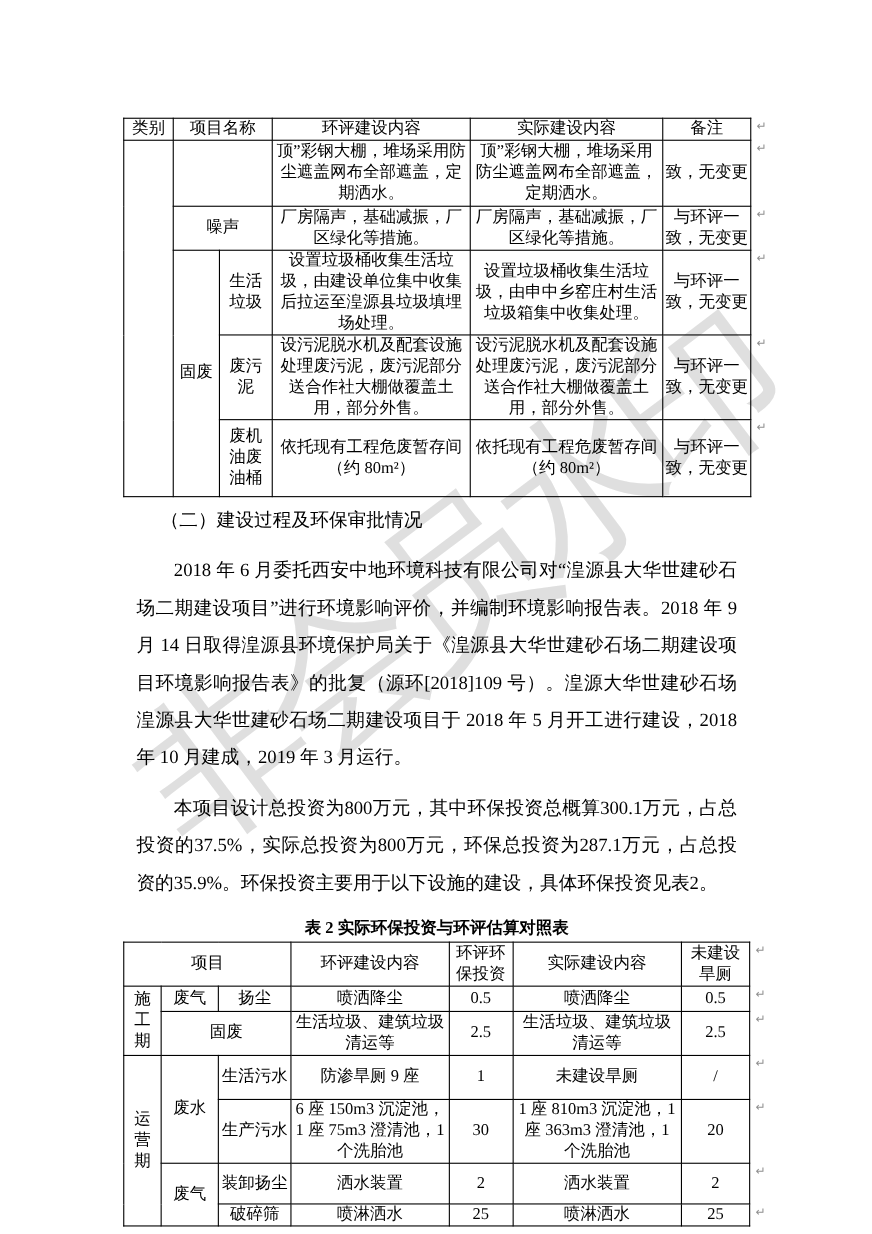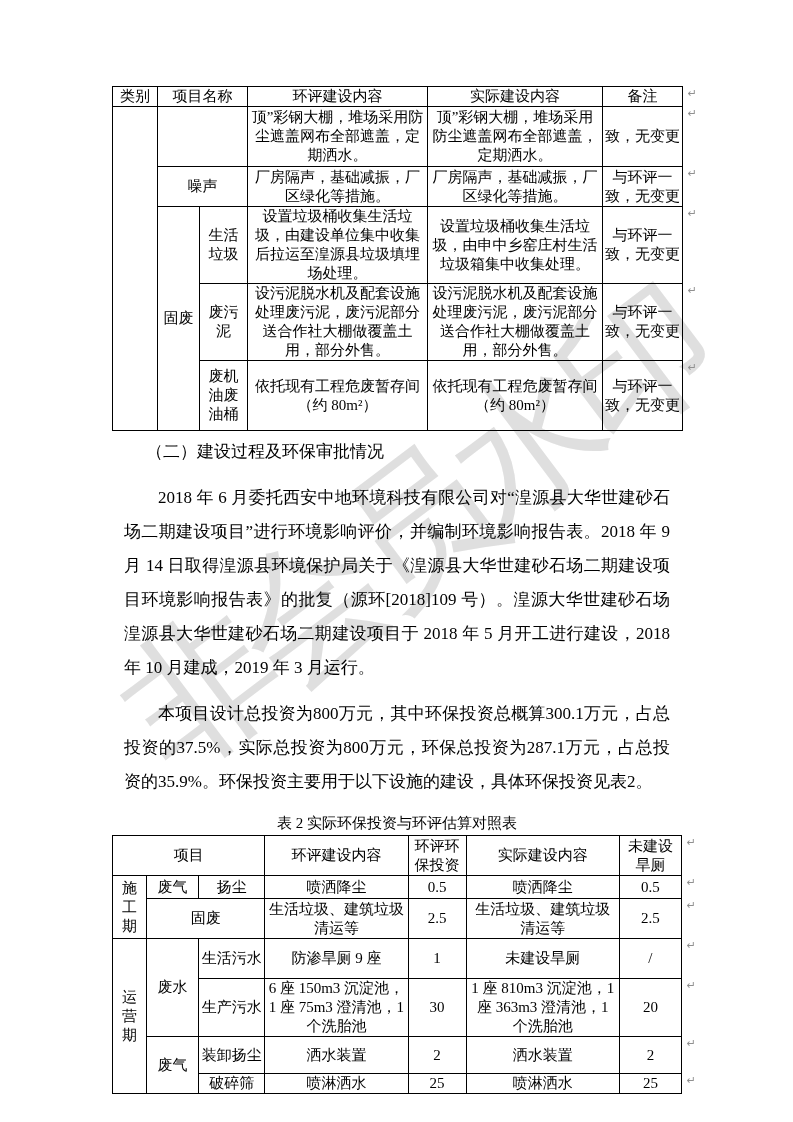--- a/index.html
+++ b/index.html
@@ -7,36 +7,36 @@
     width:793px; height:1122px; background:#ffffff; position:relative; overflow:hidden;
     font-family:"Liberation Serif","DejaVu Serif",serif; color:#000;
   }
   .watermark {
     position:absolute; left:20px; top:430px; width:790px; z-index:0;
     text-align:center; white-space:nowrap; pointer-events:none;
     font-family:"Liberation Sans","DejaVu Sans",sans-serif;
     font-size:150px; letter-spacing:-14px; color:#d8d8d8; opacity:0.8;
     transform:rotate(-37deg);
   }
-  .content { position:absolute; left:112px; top:86px; width:570px; z-index:1; }
+  .content { position:absolute; left:112px; top:107px; width:570px; z-index:1; }
   table.doc {
     border-collapse:collapse; table-layout:fixed; width:570px;
     font-size:15px; line-height:19px; text-align:center;
   }
   table.doc td, table.doc th {
     border:1px solid #000; padding:0 2px; vertical-align:middle;
     font-weight:normal; position:relative; word-break:break-all; overflow:visible;
   }
   .pmark {
     position:absolute; right:-15px; top:1px; font-size:11px; line-height:11px;
     color:#909090; font-family:"DejaVu Sans",sans-serif;
   }
   .hd { font-size:17px; line-height:34px; margin:4px 0 0 0; text-indent:34px; font-weight:normal; }
   .para { font-size:17px; line-height:34px; margin:12px; text-align:justify; text-indent:34px; }
-  .t2title { font-size:15px; line-height:24px; font-weight:normal; text-align:center; margin:6px 0 0 0; }
+  .t2title { font-size:15px; line-height:24px; font-weight:bold; text-align:center; margin:6px 0 0 0; }
 </style>
 </head>
 <body>
 
 <div class="watermark">非会员水印</div>
 
 <div class="content">
 
   <table class="doc">
     <colgroup>

